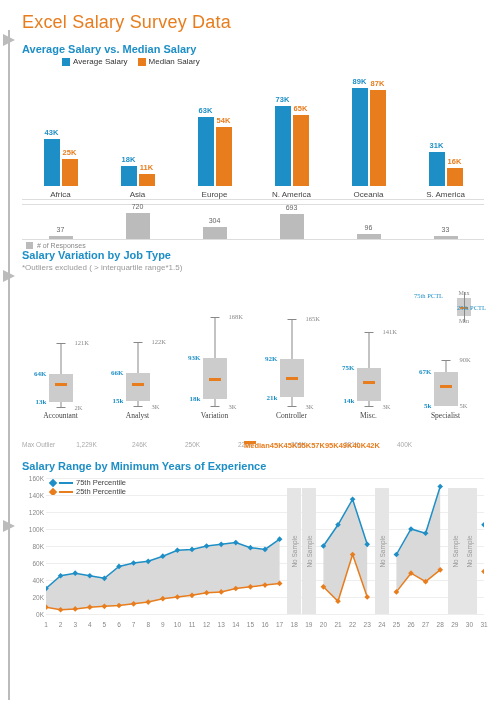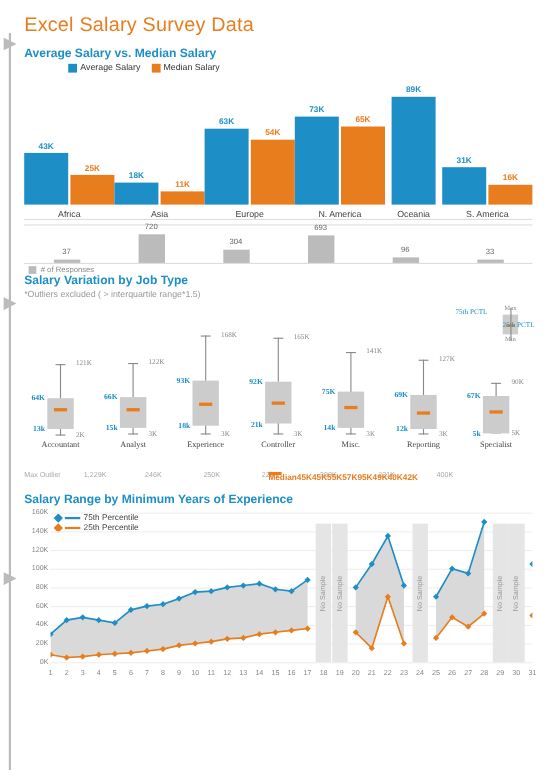--- a/index.html
+++ b/index.html
@@ -23,33 +23,33 @@
     background: #bbb; clip-path: polygon(0 0, 100% 50%, 0 100%);
   }
   h1.title {
     color: #E87D1E; font-weight: 400; font-size: 18px;
     margin-bottom: 10px; letter-spacing: .2px;
   }
   h2.sub {
     color: #1E8FC6; font-weight: 600; font-size: 11px;
     margin: 4px 0 2px;
   }
-  .note { color: #999; font-size: 8px; margin-bottom: 6px; }
+  .note { color: #999; font-size: 8px; margin-bottom: 18px; }
   .legend { font-size: 8px; display: flex; gap: 10px; margin: 2px 0 4px; }
   .legend .item { display: flex; align-items: center; gap: 3px; }
   .sw { width: 8px; height: 8px; }
   .sw.line { height: 2px; width: 14px; }
   .blue { background: #1E8FC6; }
   .orange { background: #E87D1E; }
   
   .chart1 { position: relative; height: 130px; border-bottom: 1px solid #ddd; }
   .c1-row { display: flex; height: 100%; }
   .c1-cat { flex: 1; display: flex; flex-direction: column; align-items: center; justify-content: flex-end; }
   .c1-bars { display: flex; gap: 2px; align-items: flex-end; height: 110px; }
-  .c1-bar { width: 40px; position: relative; }
+  .c1-bar { width: 16px; position: relative; }
   .c1-bar .lbl { position: absolute; top: -11px; width: 100%; text-align: center; font-size: 7.5px; font-weight: 600; }
   .c1-cat .catlbl { font-size: 8px; color: #444; margin-top: 4px; }
   
   .chart1b { position: relative; height: 36px; margin-top: 4px; border-bottom: 1px solid #ddd; border-top: 1px solid #ddd; }
   .c1b-row { display: flex; height: 100%; }
   .c1b-cat { flex: 1; display: flex; flex-direction: column; align-items: center; justify-content: flex-end; }
   .c1b-bar { width: 24px; background: #bbb; position: relative; }
   .c1b-bar .lbl { position: absolute; top: -10px; width: 100%; text-align: center; font-size: 7px; color: #666; }
   .c1b-legend { font-size: 7px; color: #888; margin: 2px 0 0 4px; display:flex; align-items:center; gap:4px;}
   .c1b-legend .sw{ background:#bbb; width:7px; height:7px;}
@@ -162,20 +162,23 @@
             <div class="lbl" style="color:#E87D1E">65K</div>
           </div>
     </div>
         <div class="catlbl">N. America</div>
       </div>
       <div class="c1-cat">
         <div class="c1-bars">
       <div class="c1-bar blue" style="height:89%">
             <div class="lbl" style="color:#1E8FC6">89K</div>
           </div>
+      <div class="c1-bar orange" style="height:87%">
+            <div class="lbl" style="color:#E87D1E">87K</div>
+          </div>
     </div>
         <div class="catlbl">Oceania</div>
       </div>
       <div class="c1-cat">
         <div class="c1-bars">
       <div class="c1-bar blue" style="height:31%">
             <div class="lbl" style="color:#1E8FC6">31K</div>
           </div>
       <div class="c1-bar orange" style="height:16%">
             <div class="lbl" style="color:#E87D1E">16K</div>
@@ -264,21 +267,21 @@
       <div class="c2-cat">
         <div class="box-wrap">
       <div class="whisker" style="top:23px; height:90.35714285714286px"></div>
       <div class="box" style="top:64.07142857142858px; height:41.071428571428555px"></div>
       <div class="med" style="top:83.88095238095238px"></div>
       <div class="blbl left" style="top:60.071428571428584px">93K</div>
       <div class="blbl left" style="top:101.14285714285714px">18k</div>
       <div class="glbl" style="top:19px">168K</div>
       <div class="glbl" style="top:109.35714285714286px">3K</div>
     </div>
-        <div class="catlbl">Experience</div>
+        <div class="catlbl">Variation</div>
       </div>
       <div class="c2-cat">
         <div class="box-wrap">
       <div class="whisker" style="top:24.64285714285714px; height:88.71428571428572px"></div>
       <div class="box" style="top:64.61904761904762px; height:38.88095238095238px"></div>
       <div class="med" style="top:82.78571428571429px"></div>
       <div class="blbl left" style="top:60.61904761904762px">92K</div>
       <div class="blbl left" style="top:99.5px">21k</div>
       <div class="glbl" style="top:20.64285714285714px">165K</div>
       <div class="glbl" style="top:109.35714285714286px">3K</div>
@@ -289,32 +292,20 @@
         <div class="box-wrap">
       <div class="whisker" style="top:37.78571428571429px; height:75.57142857142857px"></div>
       <div class="box" style="top:73.92857142857143px; height:33.4047619047619px"></div>
       <div class="med" style="top:87.16666666666667px"></div>
       <div class="blbl left" style="top:69.92857142857143px">75K</div>
       <div class="blbl left" style="top:103.33333333333333px">14k</div>
       <div class="glbl" style="top:33.78571428571429px">141K</div>
       <div class="glbl" style="top:109.35714285714286px">3K</div>
     </div>
         <div class="catlbl">Misc.</div>
-      </div>
-      <div class="c2-cat">
-        <div class="box-wrap">
-      <div class="whisker" style="top:45.45238095238096px; height:67.9047619047619px"></div>
-      <div class="box" style="top:77.21428571428572px; height:31.214285714285708px"></div>
-      <div class="med" style="top:92.0952380952381px"></div>
-      <div class="blbl left" style="top:73.21428571428572px">69K</div>
-      <div class="blbl left" style="top:104.42857142857143px">12k</div>
-      <div class="glbl" style="top:41.45238095238096px">127K</div>
-      <div class="glbl" style="top:109.35714285714286px">3K</div>
-    </div>
-        <div class="catlbl">Reporting</div>
       </div>
       <div class="c2-cat">
         <div class="box-wrap">
       <div class="whisker" style="top:65.71428571428572px; height:46.54761904761904px"></div>
       <div class="box" style="top:78.30952380952381px; height:33.95238095238095px"></div>
       <div class="med" style="top:91px"></div>
       <div class="blbl left" style="top:74.30952380952381px">67K</div>
       <div class="blbl left" style="top:108.26190476190476px">5k</div>
       <div class="glbl" style="top:61.71428571428572px">90K</div>
       <div class="glbl" style="top:108.26190476190476px">5K</div>

